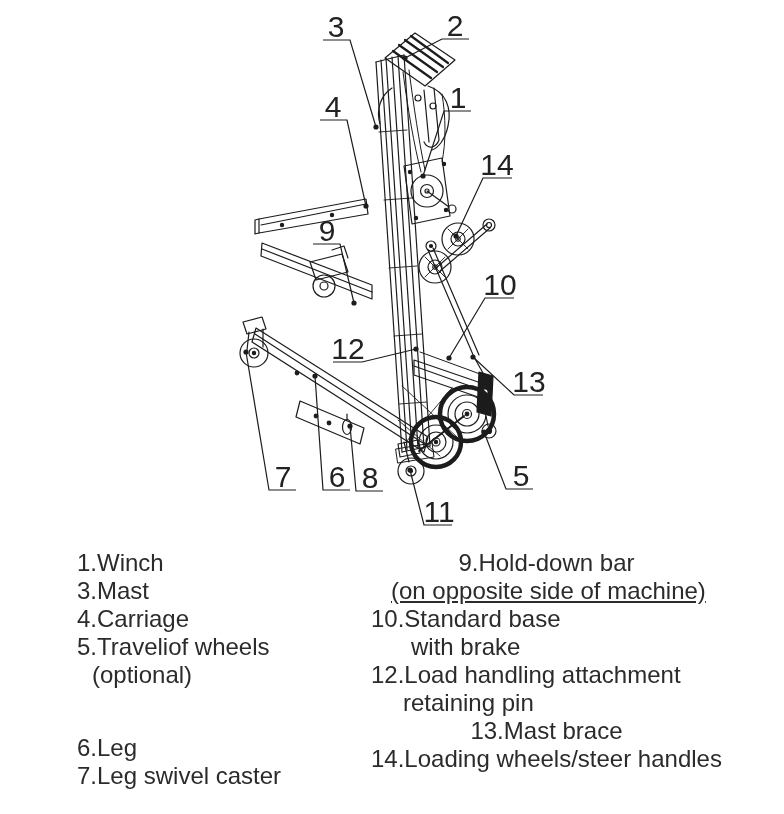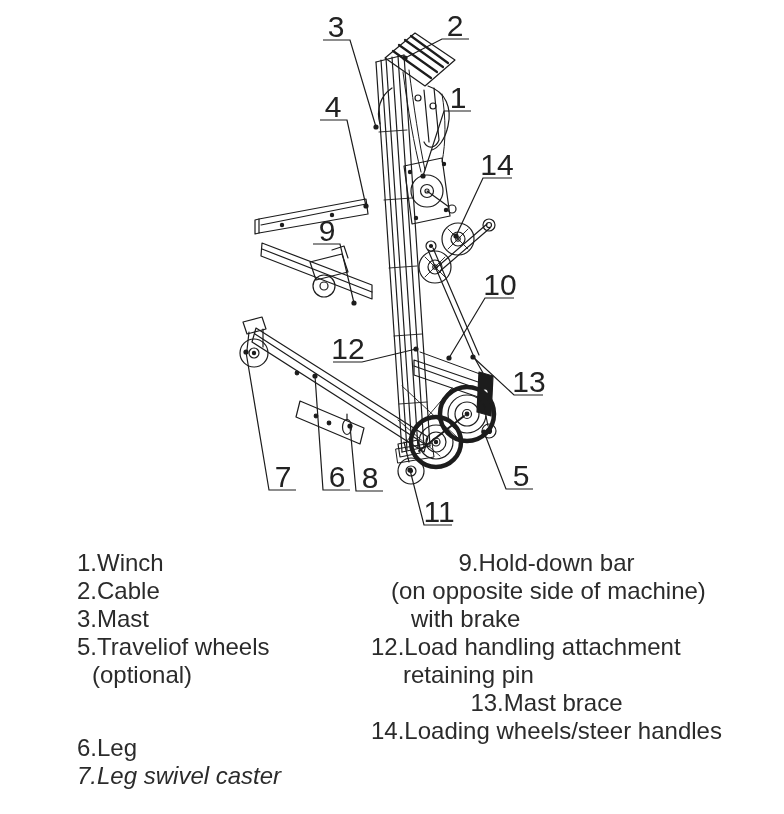--- a/index.html
+++ b/index.html
@@ -219,29 +219,30 @@
         <g>
           <polyline points="512,178 483,178 456,236" fill="none" stroke="#1c1c1c" stroke-width="1.2"></polyline>
           <circle cx="456" cy="236" r="2.6" fill="#1c1c1c"></circle>
           <text x="497" y="175" text-anchor="middle" class="callout-text">14</text>
         </g>
       </g>
   </svg>
 
   <div class="legend col-left" id="legend-left">
       <div class="legend-line" style="padding-left: 0px;">1.Winch</div>
-      <div class="legend-line" style="padding-left: 0px;">2.Cable</div>
       <div class="legend-line" style="padding-left: 0px;">3.Mast</div>
+      <div class="legend-line" style="padding-left: 0px;">4.Carriage</div>
       <div class="legend-line" style="padding-left: 0px;">5.Traveliof wheels</div>
       <div class="legend-line" style="padding-left: 15px;">(optional)</div>
       <div class="legend-line" style="padding-left: 0px; margin-top: 45px;">6.Leg</div>
-      <div class="legend-line" style="padding-left: 0px; font-style: italic;">7.Leg swivel caster</div>
+      <div class="legend-line" style="padding-left: 0px;">7.Leg swivel caster</div>
     </div>
   <div class="legend col-right" id="legend-right">
       <div class="legend-line" style="padding-left: 0px; text-align: center;">9.Hold-down bar</div>
-      <div class="legend-line" style="padding-left: 20px;">(on opposite side of machine)</div>
+      <div class="legend-line" style="padding-left: 20px; text-decoration: underline;">(on opposite side of machine)</div>
+      <div class="legend-line" style="padding-left: 0px;">10.Standard base</div>
       <div class="legend-line" style="padding-left: 40px;">with brake</div>
       <div class="legend-line" style="padding-left: 0px;">12.Load handling attachment</div>
       <div class="legend-line" style="padding-left: 32px;">retaining pin</div>
       <div class="legend-line" style="padding-left: 0px; text-align: center;">13.Mast brace</div>
       <div class="legend-line" style="padding-left: 0px; text-align: right;">14.Loading wheels/steer handles</div>
     </div>
 </div>
 
 </body></html>

